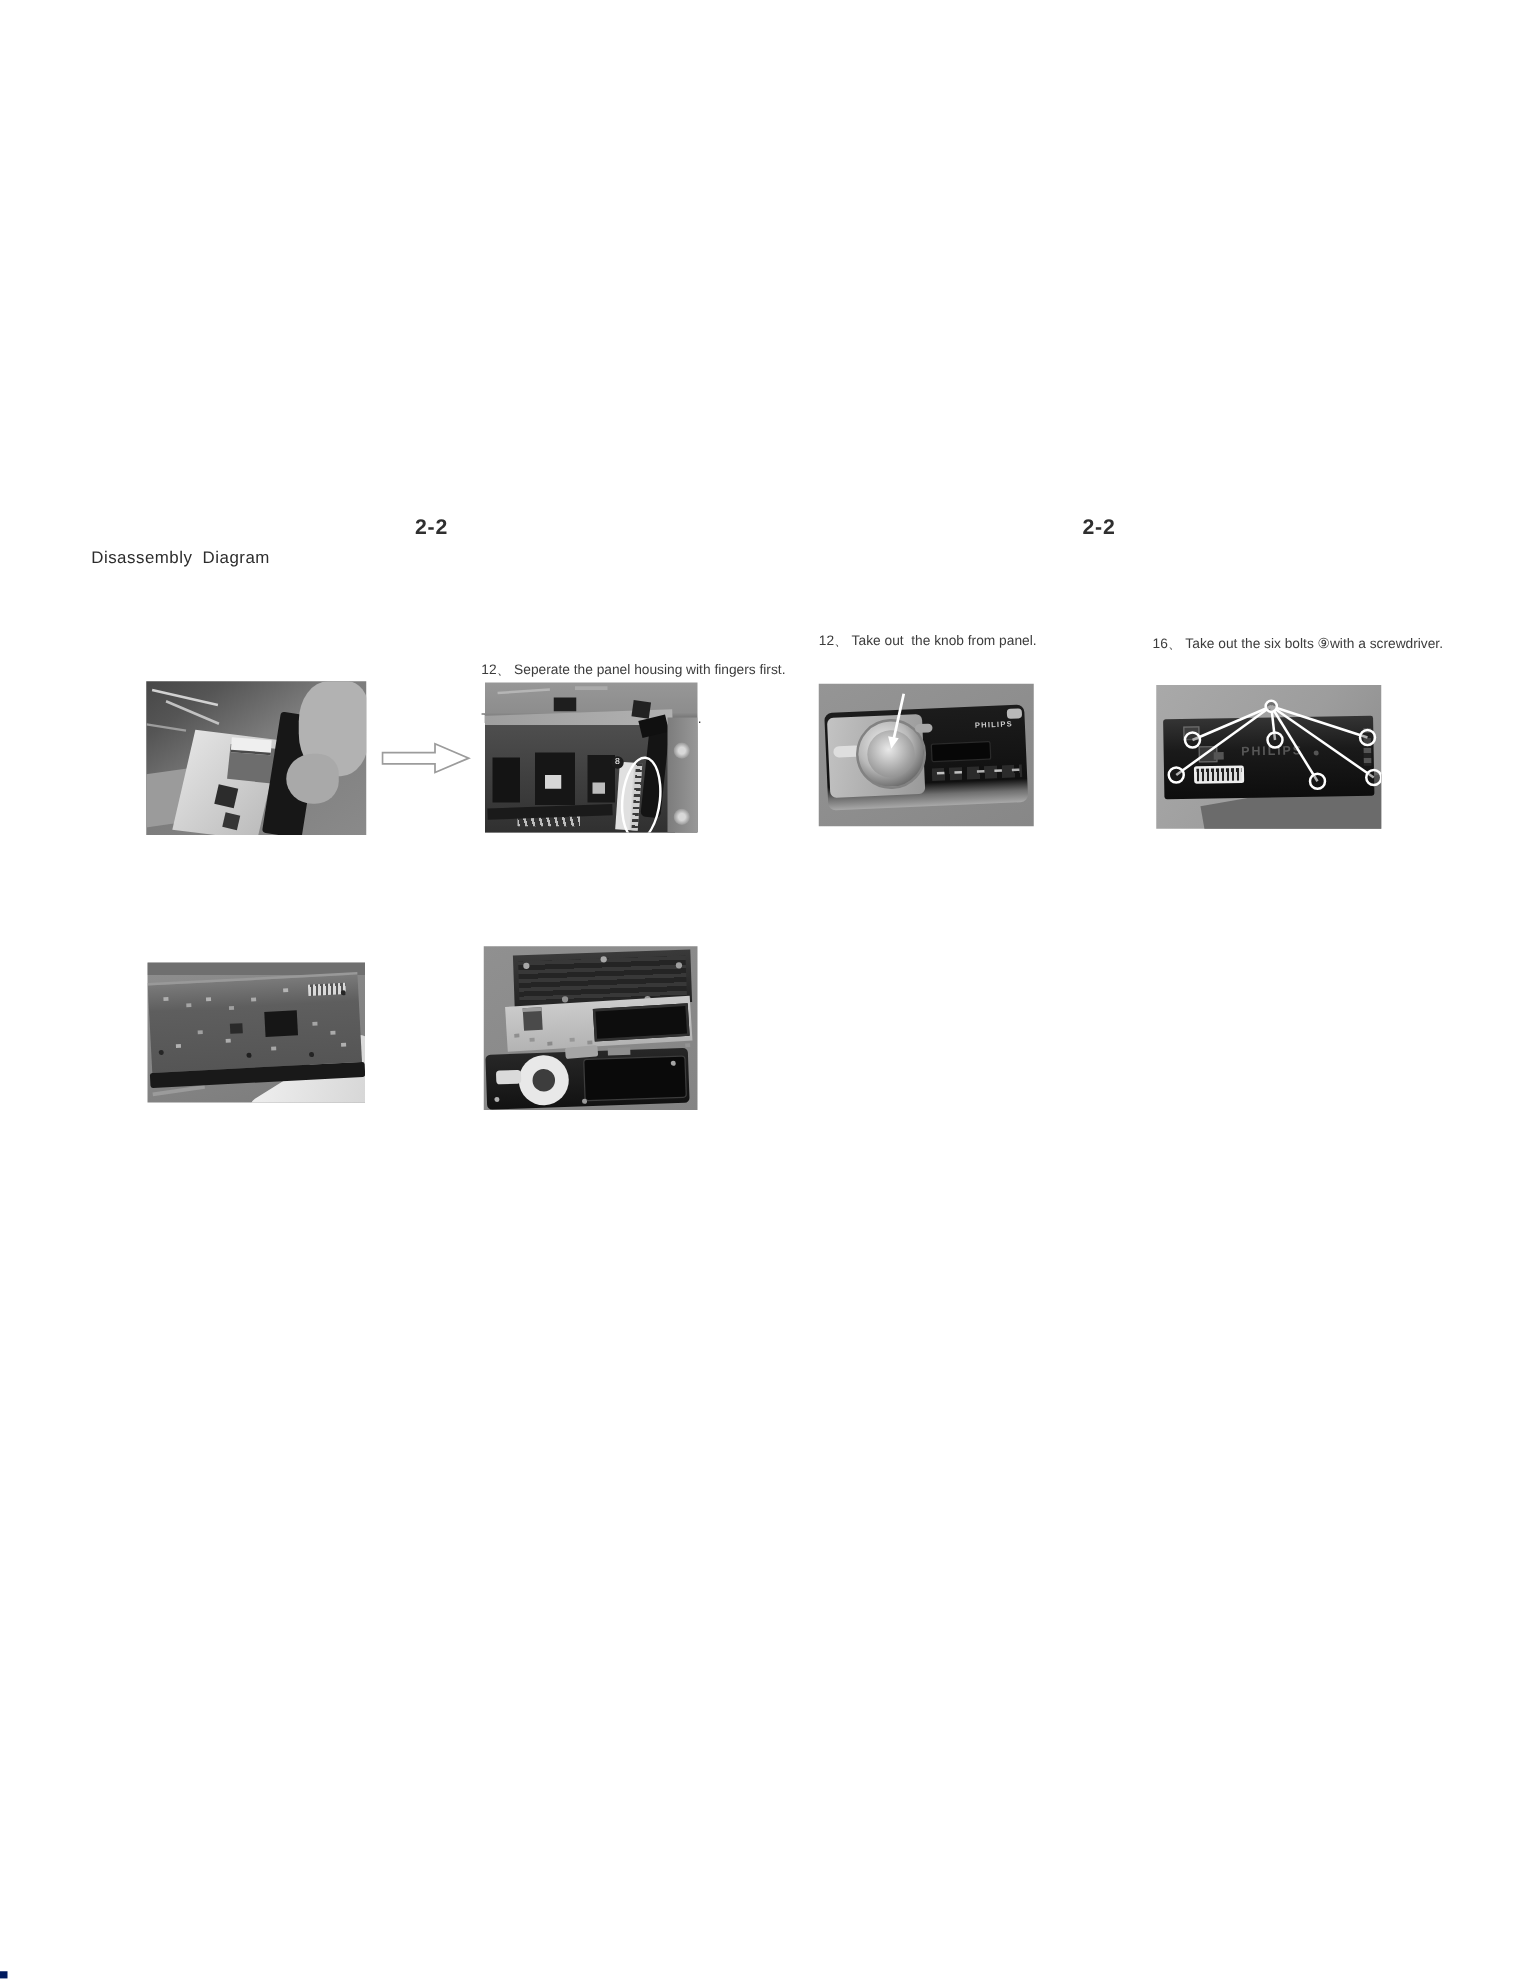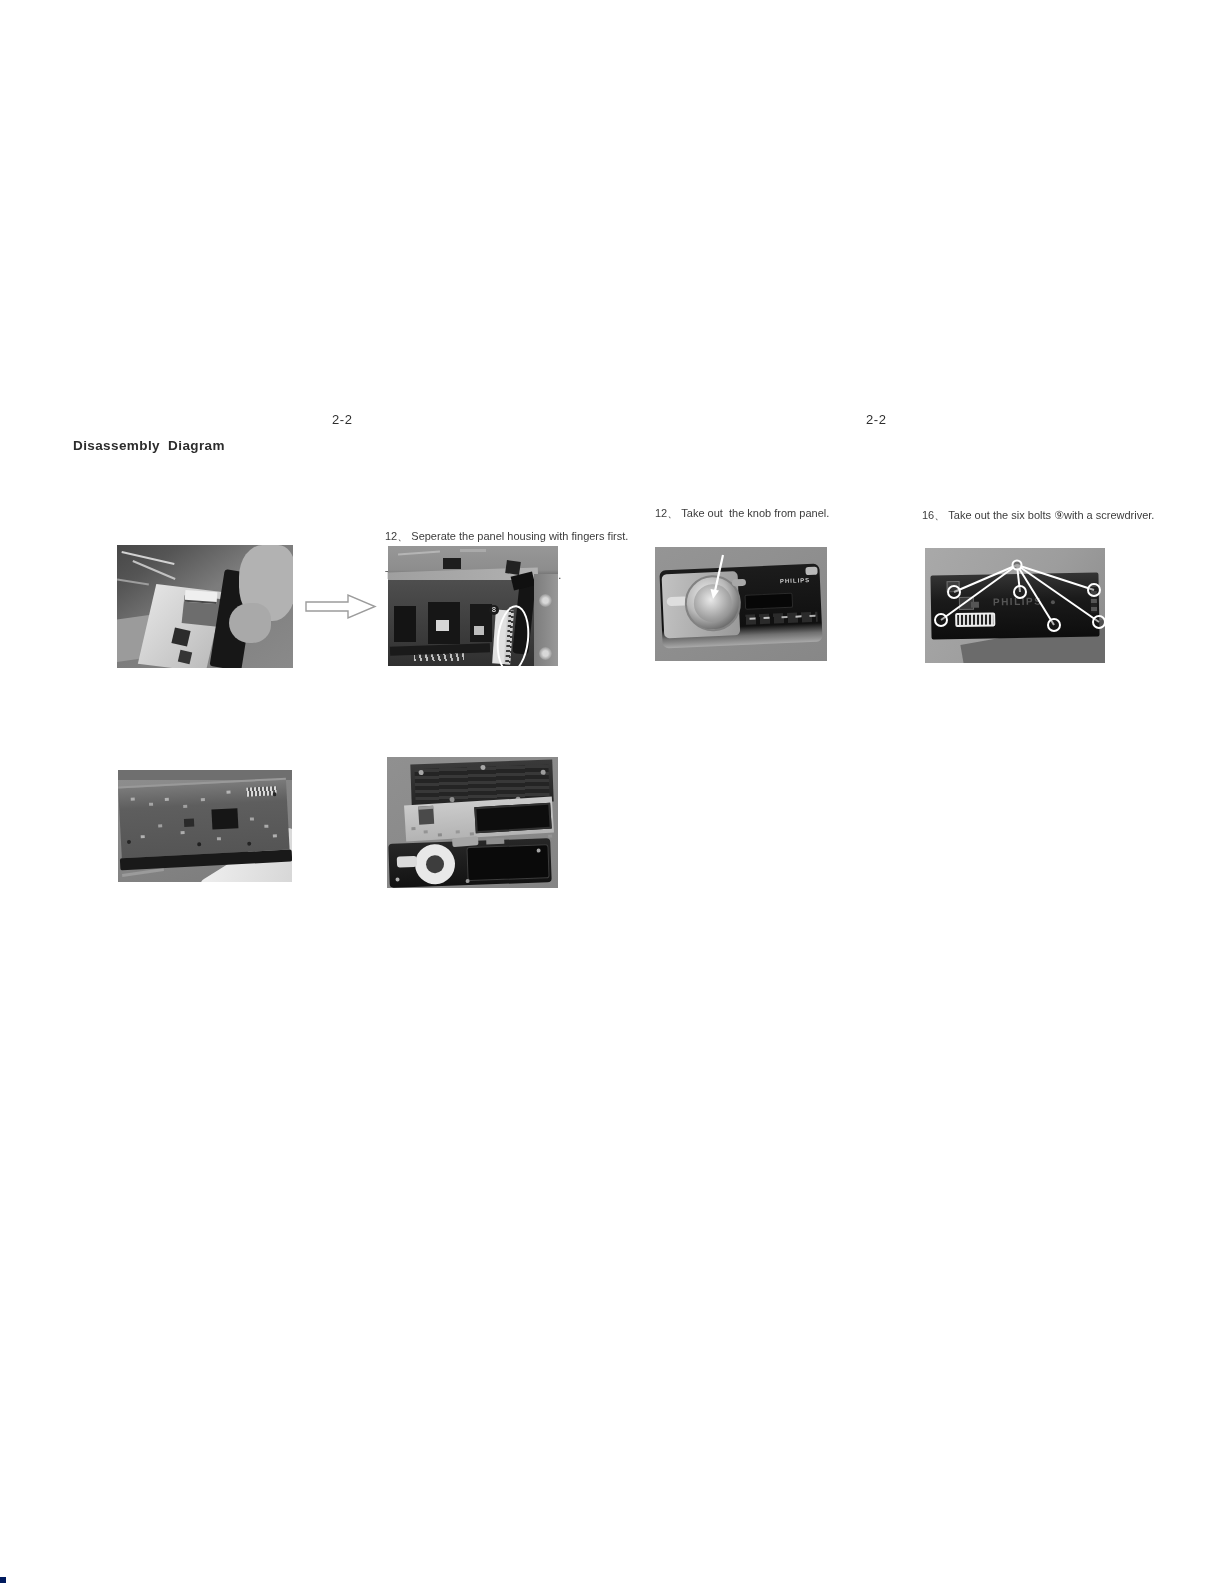--- a/index.html
+++ b/index.html
@@ -1,20 +1,20 @@
 <!DOCTYPE html>
 <html><head>
 <meta charset="utf-8">
 <style>
   html,body{margin:0;padding:0;background:#ffffff;}
   body{font-family:"Liberation Sans","DejaVu Sans",sans-serif;}
   .page{position:relative;width:1220px;height:1583px;background:#ffffff;overflow:hidden;}
   .abs{position:absolute;}
-  .pagenum{position:absolute;font-size:13px;font-weight:normal;color:#2f2f2f;letter-spacing:.6px;}
-  .title{position:absolute;margin:0;font-size:13.5px;font-weight:bold;color:#2c2c2c;letter-spacing:.4px;word-spacing:4px;}
+  .pagenum{position:absolute;font-size:17px;font-weight:bold;color:#2f2f2f;letter-spacing:.6px;}
+  .title{position:absolute;margin:0;font-size:13.5px;font-weight:normal;color:#2c2c2c;letter-spacing:.4px;word-spacing:4px;}
   .step{position:absolute;font-size:11px;line-height:13px;color:#3c3c3c;white-space:pre-wrap;}
   .photo{position:absolute;overflow:hidden;margin:0;}
   .photo *{position:absolute;}
   .photo svg{left:0;top:0;}
   .ptext{font-weight:bold;white-space:nowrap;}
   .corner-mark{position:absolute;}
 </style>
 </head>
 <body>
 

